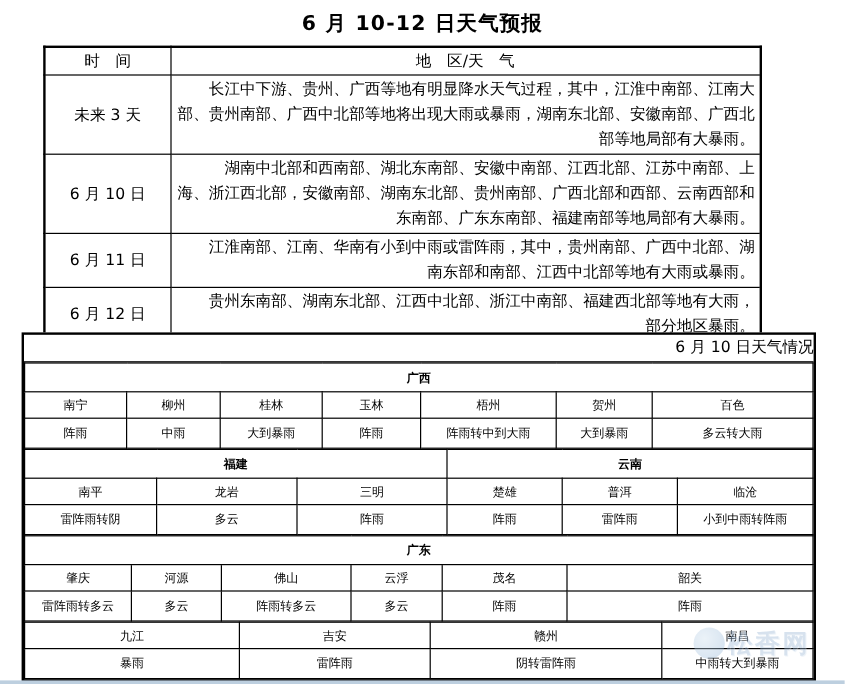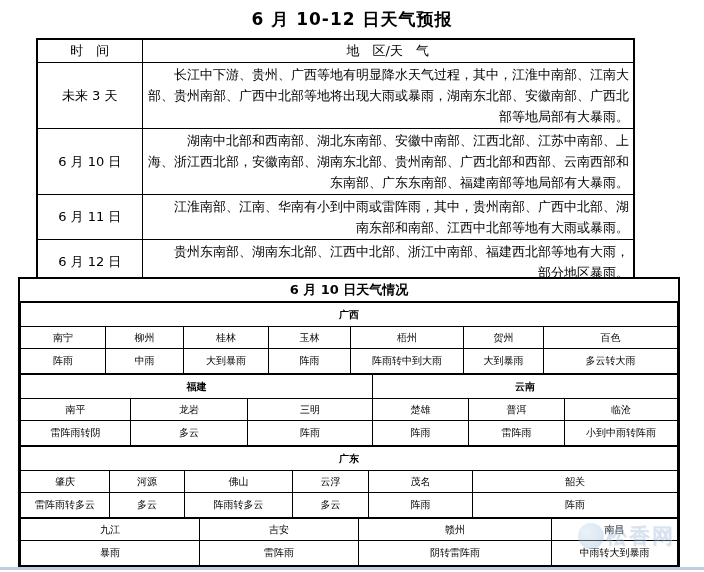--- a/index.html
+++ b/index.html
@@ -21,21 +21,21 @@
   #forecast-table tr.hrow td{height:20px;}
   #forecast-table td.desc{
     text-align:right;line-height:21px;padding:1px 4px;text-indent:2em;
   }
   
   #day-table{
     position:absolute;left:18px;top:277px;width:658px;
     border:2px solid #000;background:#fff;
   }
   #day-table .ttl{
-    height:22px;line-height:22px;text-align:center;font-weight:bold;
+    height:22px;line-height:22px;text-align:right;font-weight:normal;
     font-size:13px;border-bottom:1px solid #000;
   }
   #day-table table{
     border-collapse:collapse;table-layout:fixed;width:100%;
   }
   #day-table td{border:1px solid #000;text-align:center;font-size:10px;vertical-align:middle;}
   #day-table tr.prov td{height:21px;font-weight:bold;}
   #day-table tr.city td{height:19px;}
   #day-table tr.wx td{height:22px;}
   

